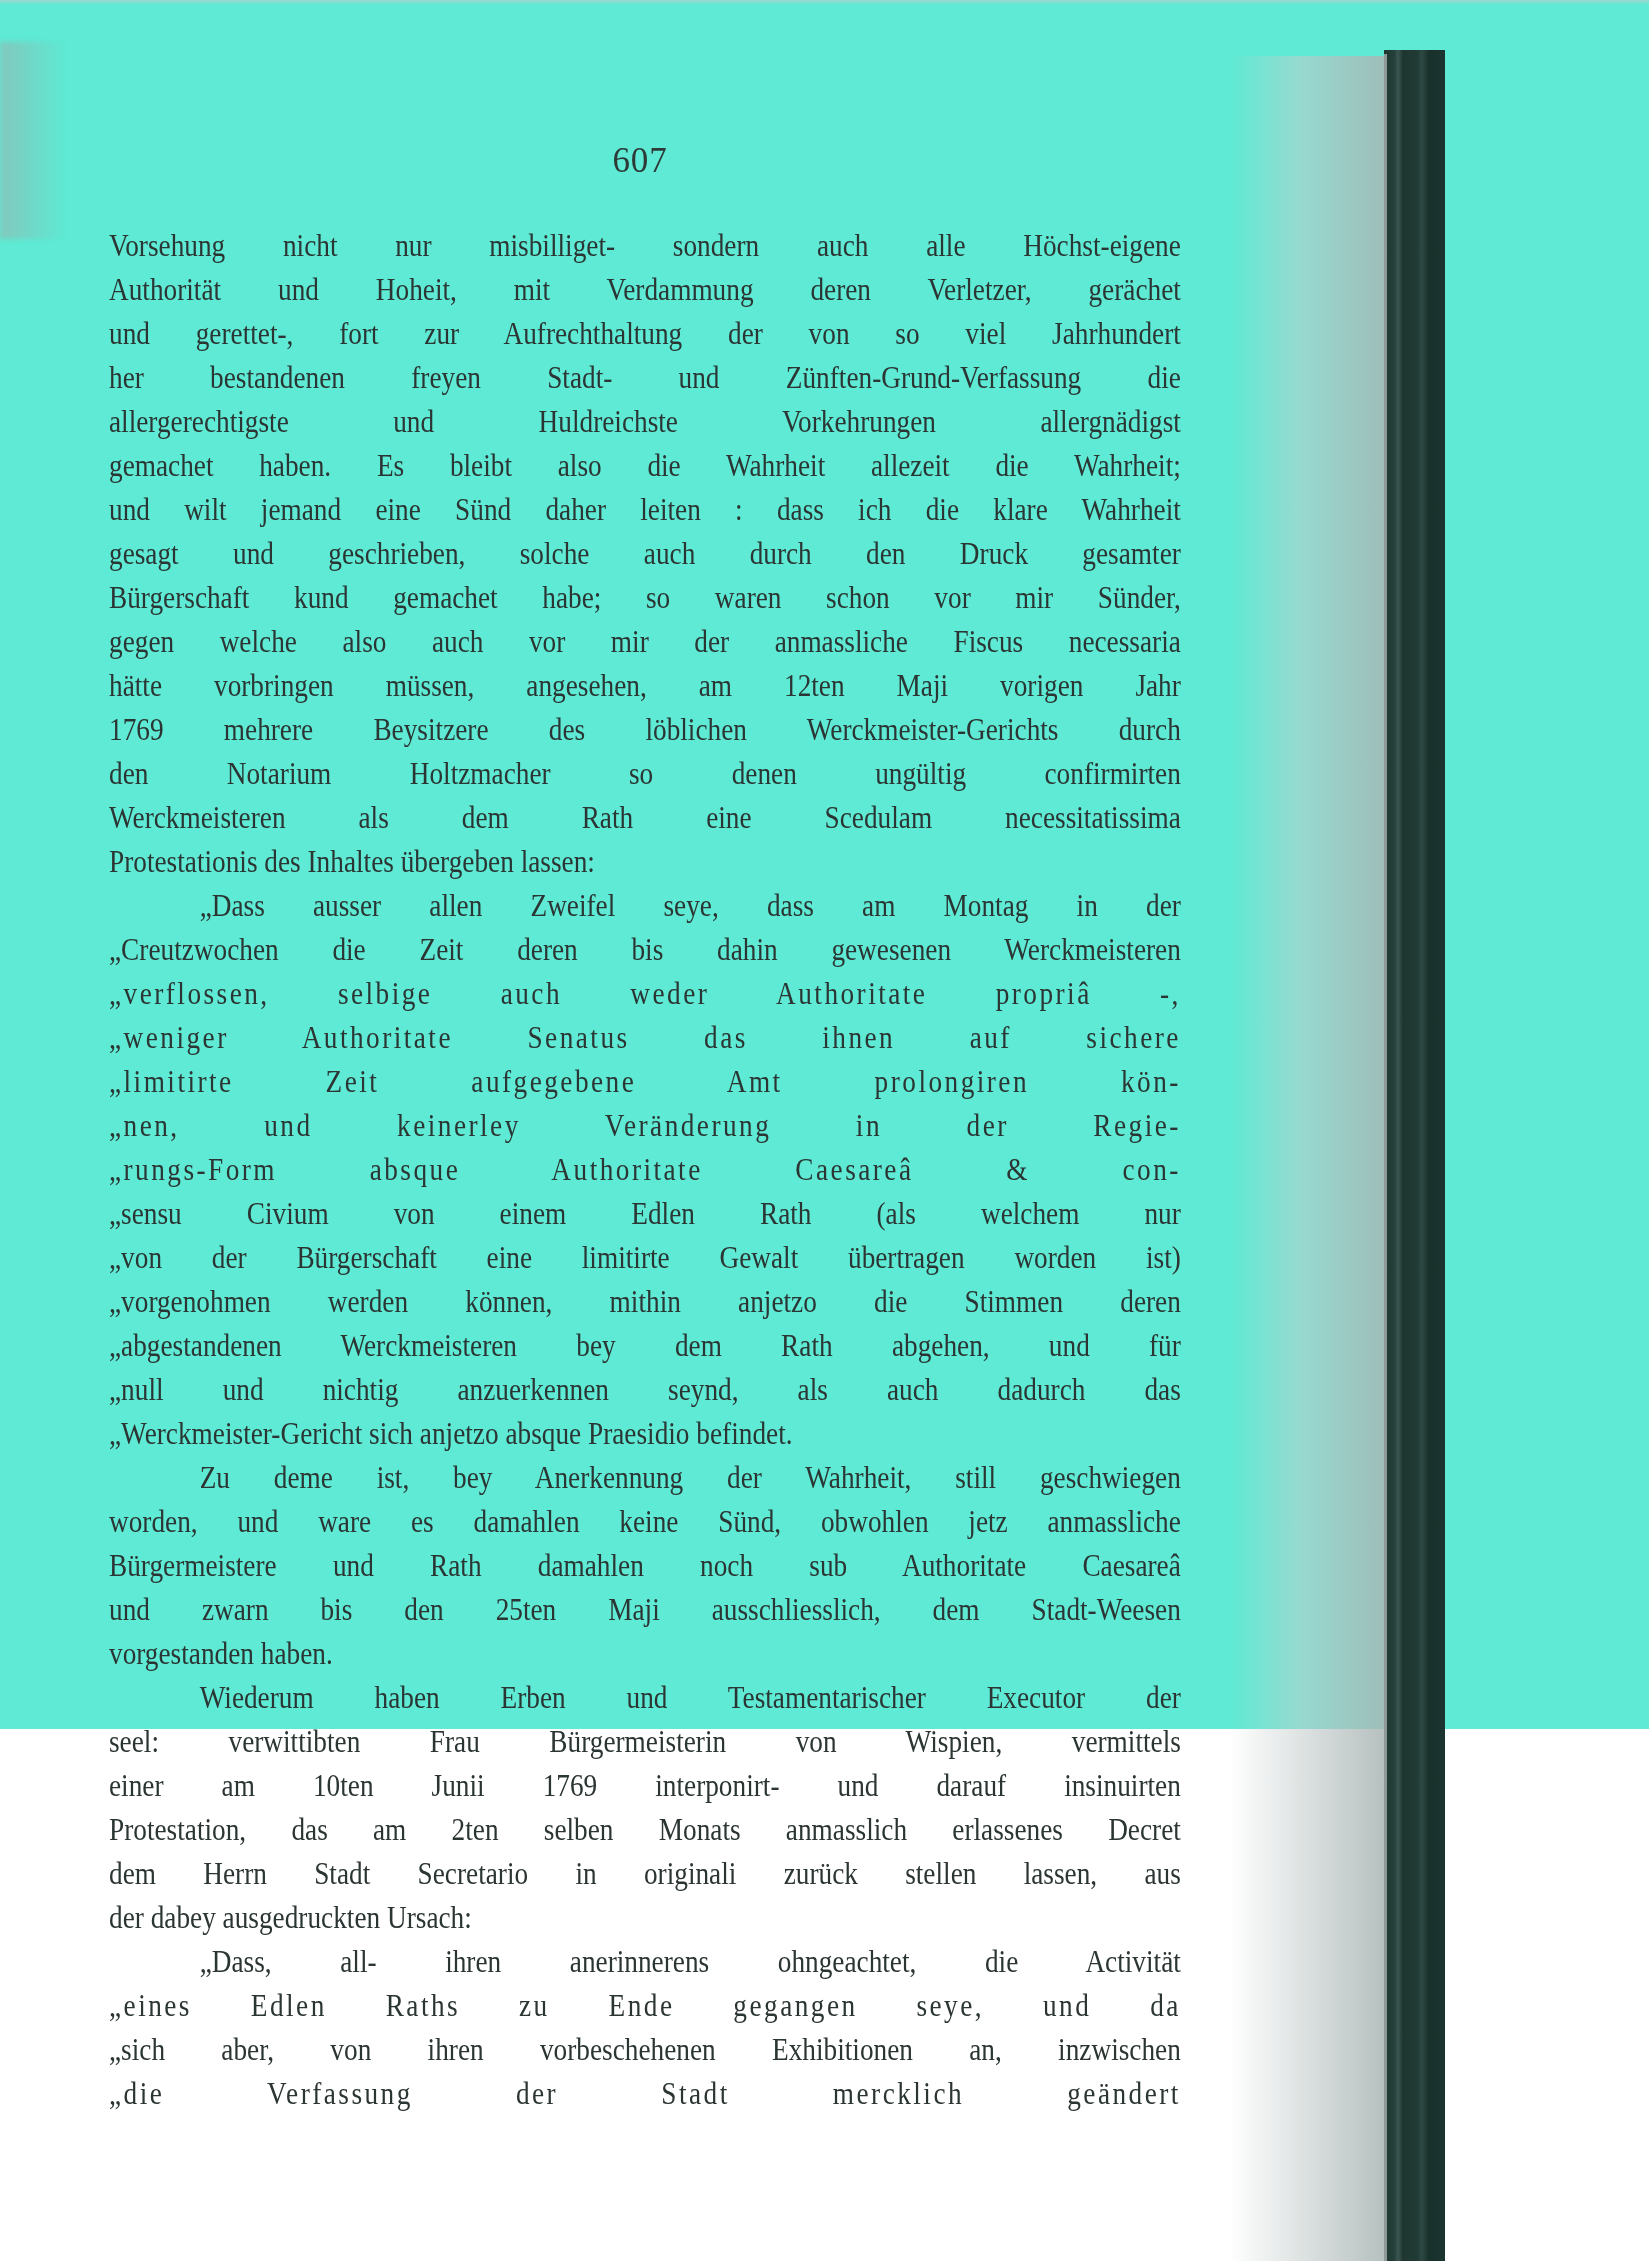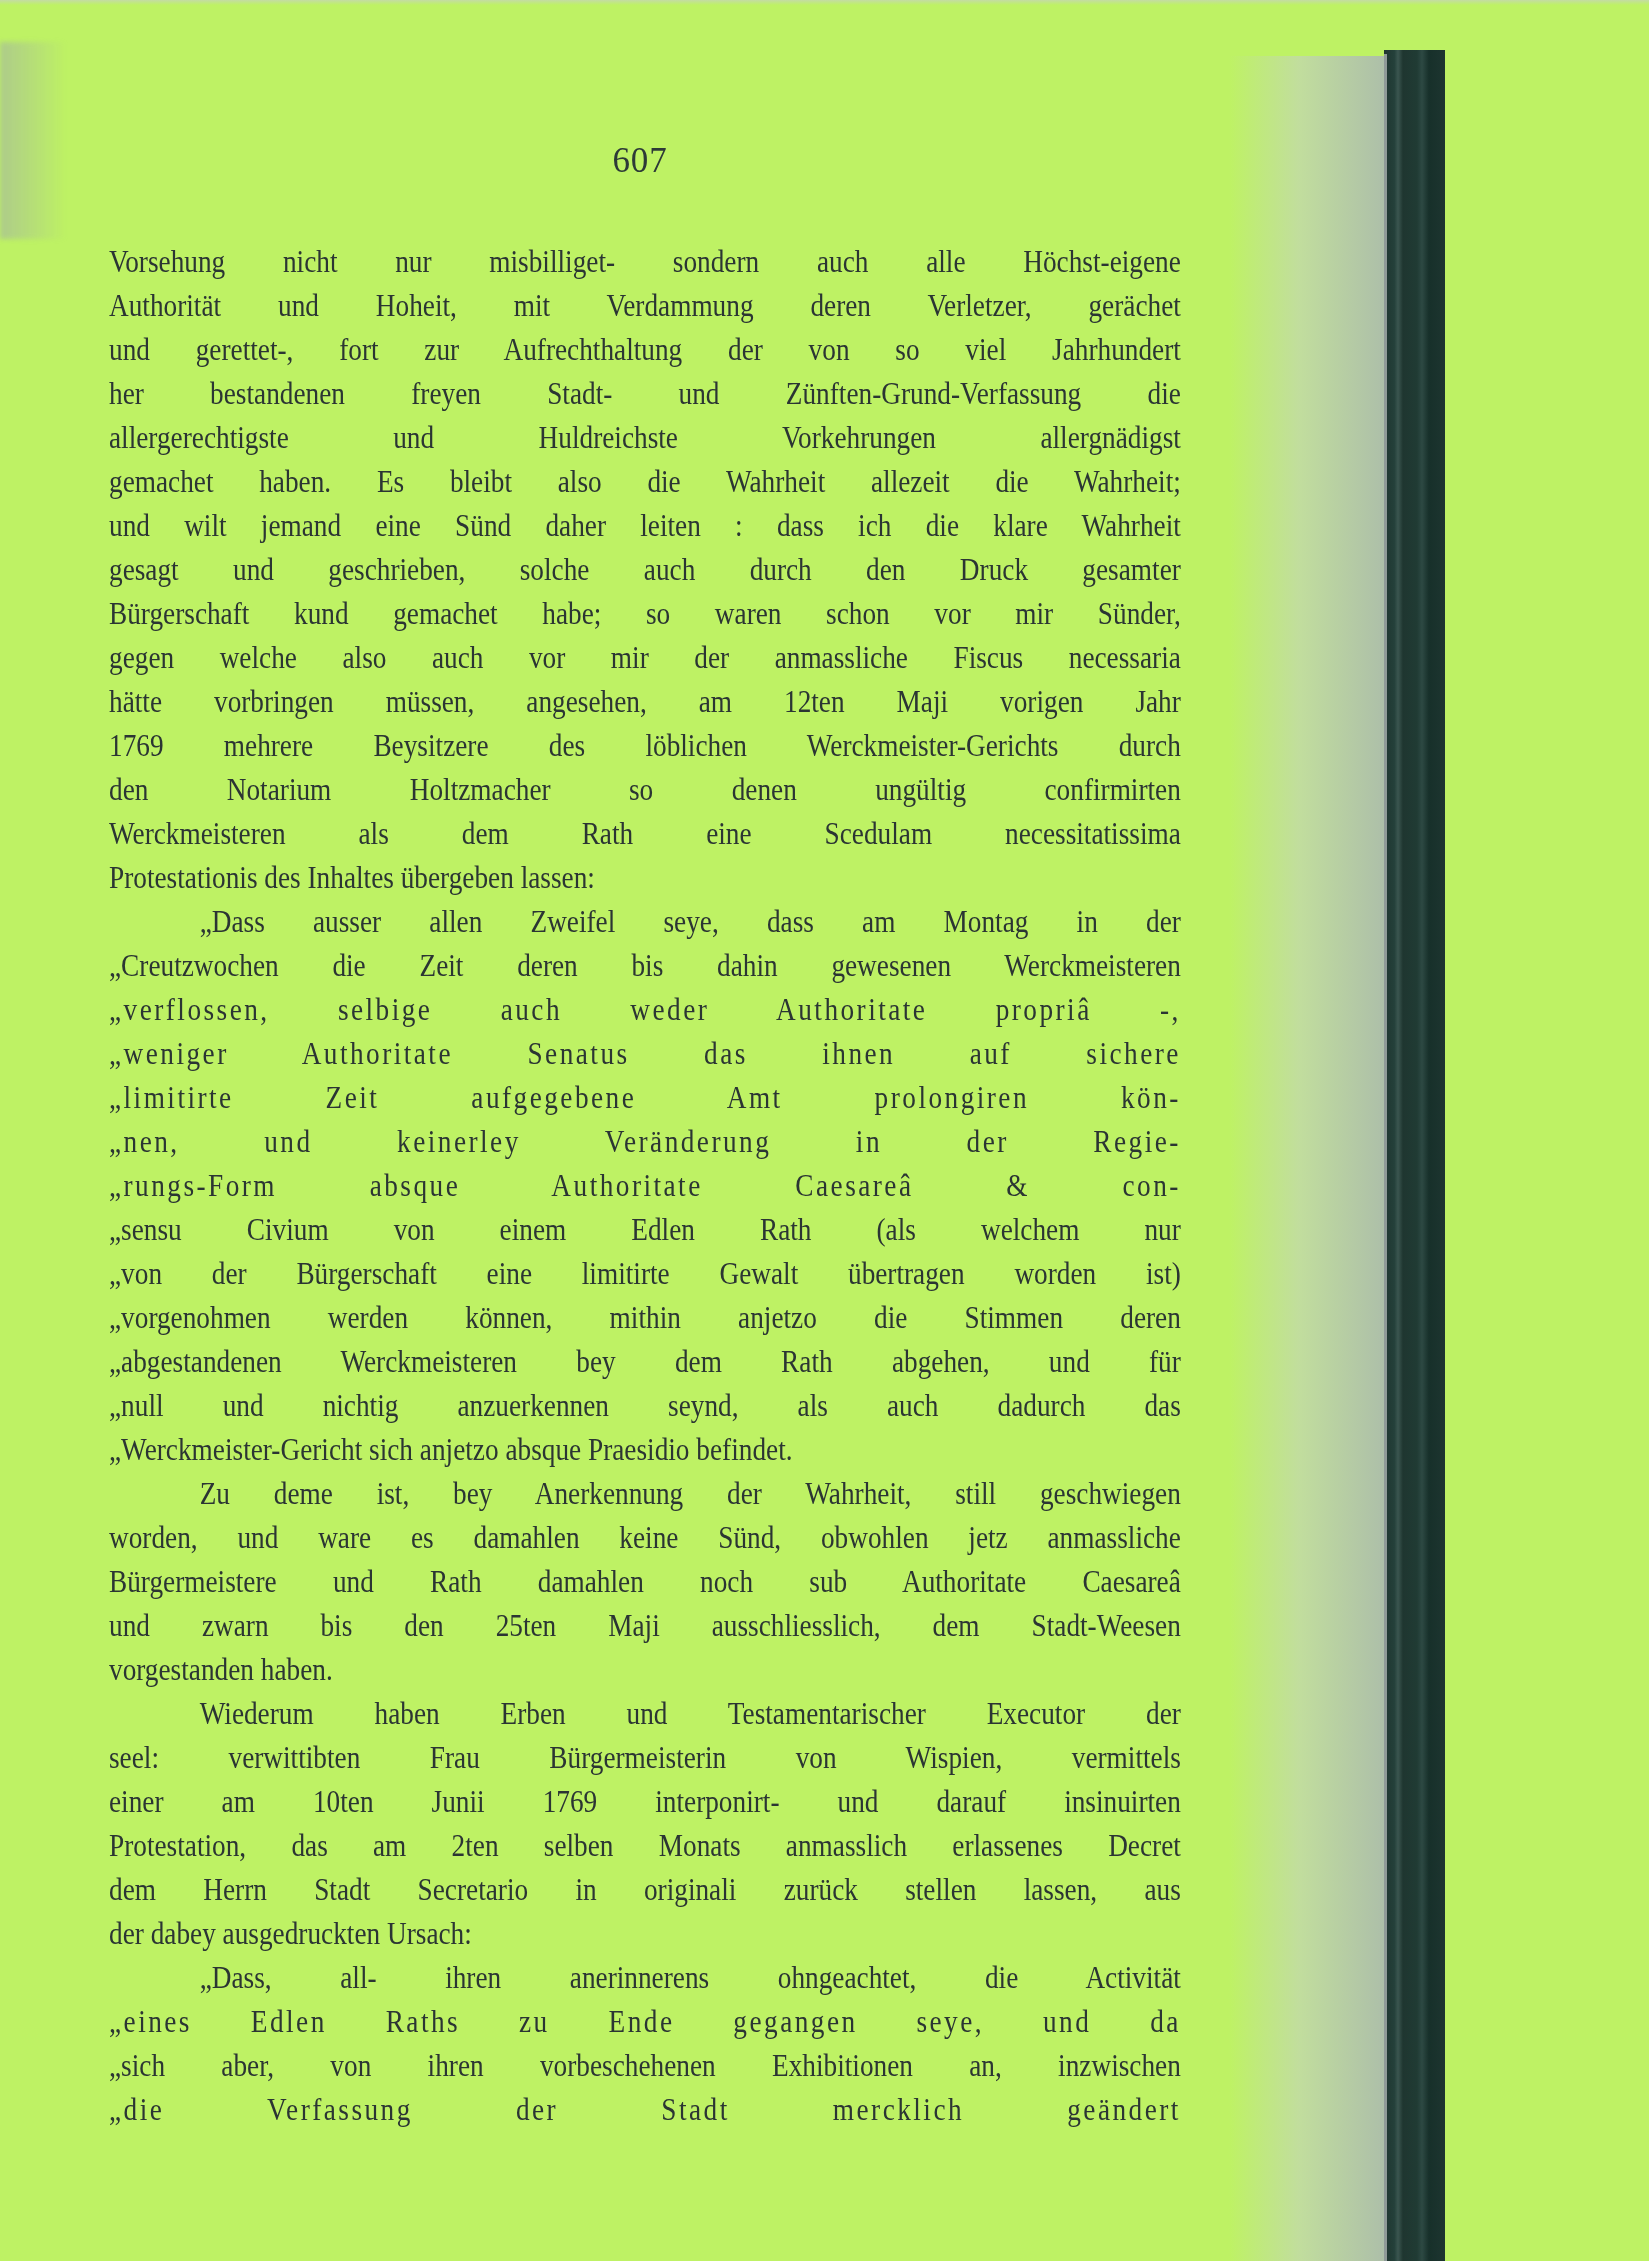--- a/index.html
+++ b/index.html
@@ -11,22 +11,22 @@
     height: 2261px;
     position: relative;
     overflow: hidden;
     background: #ffffff;
     font-family: "Liberation Serif", "DejaVu Serif", serif;
     color: #2a3432;
   }
   .page {
     position: absolute;
     left: 0; top: 0;
-    width: 1649px; height: 2261px;
-    background: #bef264;
+    width: 1649px; height: 1729px;
+    background: #5eead4;
   }
   
   .shade-topleft {
     position: absolute;
     left: 0; top: 42px;
     width: 66px; height: 197px;
     background: linear-gradient(90deg, rgba(160,172,170,0.55), rgba(255,255,255,0));
     filter: blur(2.8px);
   }
   .shade-topband {
@@ -62,21 +62,21 @@
     left: 612px; top: 141px;
     width: 56px;
     text-align: center;
     font-size: 35px;
     letter-spacing: 0.9px;
     color: #2d3a37;
   }
   .text-block {
     position: absolute;
     left: 109px;
-    top: 240px;
+    top: 224px;
     width: 1072px;
   }
   .line {
     height: 44px;
     line-height: 44px;
     font-size: 31px;
     white-space: nowrap;
     text-align: justify;
     text-align-last: justify;
     transform: scaleX(0.88);

